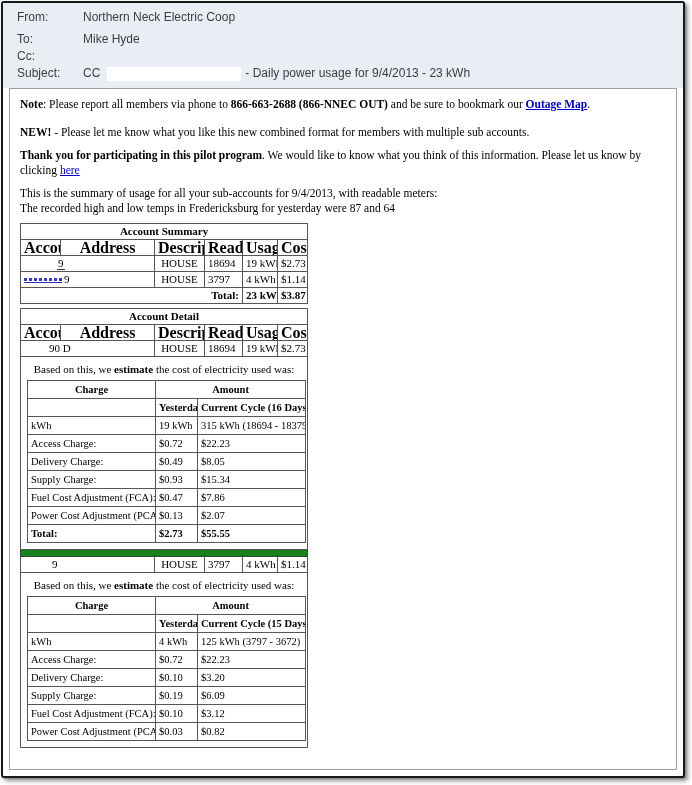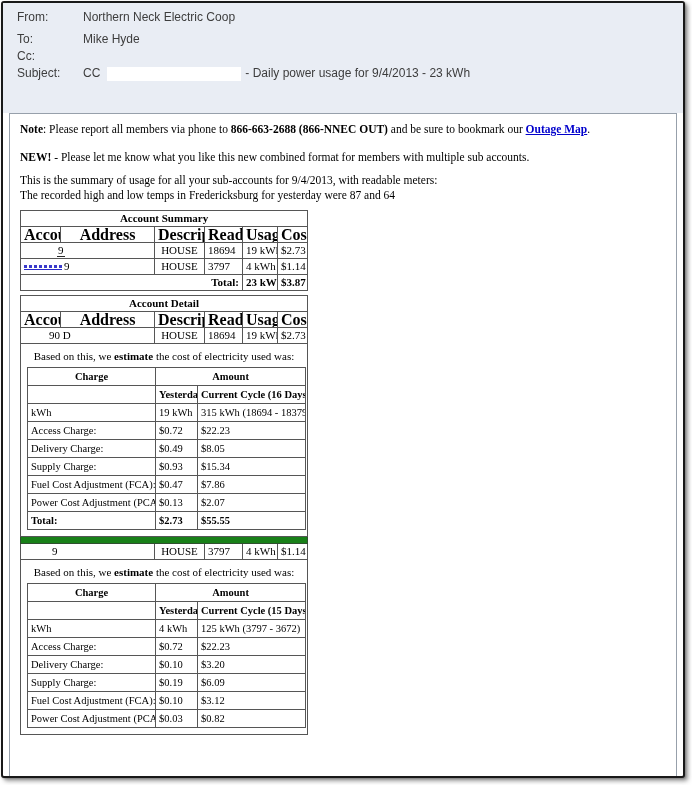--- a/index.html
+++ b/index.html
@@ -5,21 +5,21 @@
   html,body{margin:0;padding:0;background:#fff;}
   .stage{position:relative;width:692px;height:785px;overflow:hidden;}
   .window{
     position:absolute;left:1px;top:1px;width:684px;height:777px;
     box-sizing:border-box;border:2px solid #191919;border-radius:3px;
     background:#fff;box-shadow:3px 3px 4px rgba(70,70,70,.55), 1px 1px 2px rgba(90,90,90,.4);
     overflow:hidden;
   }
   
   .mail-header{
-    background:#e9edf4;height:110px;box-sizing:border-box;
+    background:#e9edf4;height:85px;box-sizing:border-box;
     padding:7px 0 0 14px;
     font-family:"Liberation Sans",sans-serif;font-size:12px;color:#3d3d3d;
   }
   .hrow{display:flex;align-items:center;line-height:15px;margin-bottom:4px;white-space:nowrap;}
   .hrow.from{margin-bottom:7px;}
   .hrow.to{margin-bottom:2px;}
   .hrow.cc{margin-bottom:2px;}
   .hlabel{width:66px;flex:0 0 66px;}
   .redact-box{display:inline-block;width:134px;height:14px;background:#fff;vertical-align:middle;margin:0 4px 0 7px;}
   
@@ -88,20 +88,21 @@
     </div>
   </div>
 
   <div class="mail-body">
 
 
     <p><b>Note</b><span>: Please report all members via phone to </span><b>866-663-2688 (866-NNEC OUT)</b><span> and be sure to bookmark our </span><a class="lnk b">Outage Map</a><span>.</span></p>
 
     <p class="mt13"><b>NEW!</b><span> - Please let me know what you like this new combined format for members with multiple sub accounts.</span></p>
 
+    <p class="mt8"><b>Thank you for participating in this pilot program</b><span>. We would like to know what you think of this information. Please let us know by clicking </span><a class="lnk">here</a></p>
 
     <p class="mt8">This is the summary of usage for all your sub-accounts for 9/4/2013, with readable meters:</p>
 
     <p>The recorded high and low temps in Fredericksburg for yesterday were 87 and 64</p>
 
     <table class="acct">
       <colgroup>
             <col style="width:40px">
             <col style="width:94px">
             <col style="width:50px">

